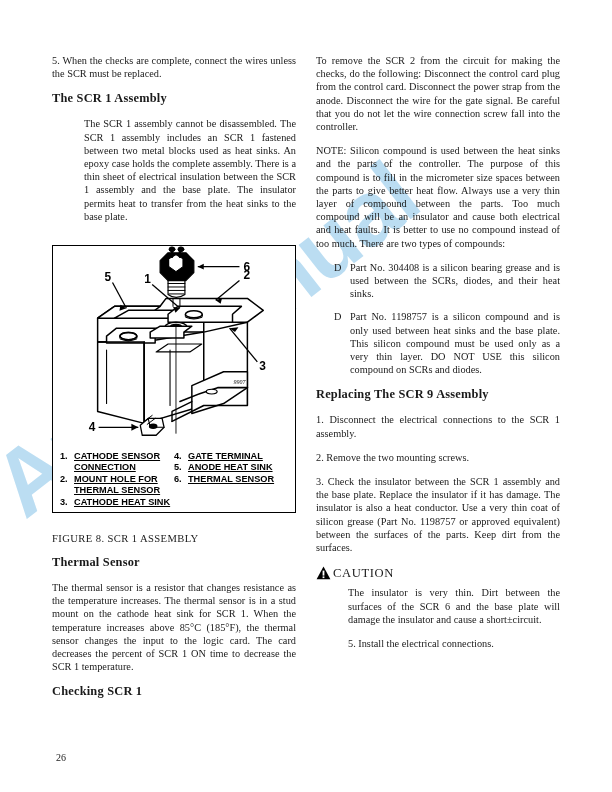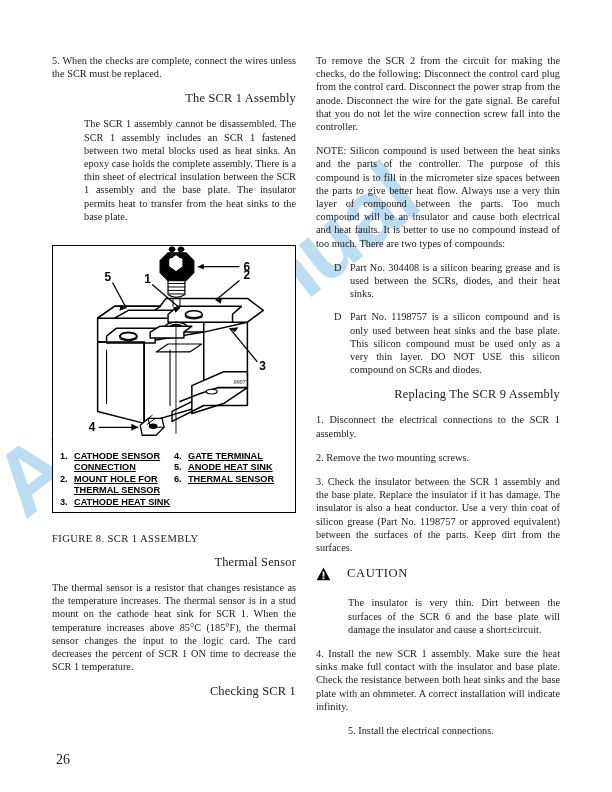--- a/index.html
+++ b/index.html
@@ -62,24 +62,23 @@
     line-height: 13.2px;
     text-align: justify;
     text-justify: inter-word;
     hyphens: none;
   }
   p.body.last { margin-bottom: 0; margin-left: 32px; }
 
   h2.heading {
     margin: 6px 0 11px 0;
     font-size: 12.4px;
-    font-weight: normal;
+    font-weight: bold;
     line-height: 15px;
     letter-spacing: 0.2px;
-    text-align: right;
   }
   h2.heading.tight { margin-top: 2px; }
 
   
   ul.dlist {
     list-style: none;
     margin: 0 0 11px 0;
     padding: 0 0 0 18px;
   }
   ul.dlist li {
@@ -94,23 +93,23 @@
   ul.dlist li .dbul {
     position: absolute;
     left: 0; top: 0;
     font-size: 10.3px;
   }
 
   
   .caution-block { margin: 12px 0 11px 0; }
   .caution-head {
     display: flex;
-    align-items: flex-end;
-    gap: 16px;
-    margin-bottom: 15px;
+    align-items: flex-start;
+    gap: 2px;
+    margin-bottom: 5px;
   }
   .caution-head .c-label {
     font-size: 12.6px;
     letter-spacing: 0.6px;
   }
   .tri-icon { display: block; }
 
   
   #figure-block {
     position: absolute;
@@ -151,21 +150,21 @@
     margin-top: 20px;
     font-size: 10.6px;
     letter-spacing: 0.4px;
   }
 
   
   #page-number {
     position: absolute;
     left: 56px;
     top: 744px;
-    font-size: 14px;
+    font-size: 10px;
   }
 </style>
 </head>
 <body>
 
 <div id="watermark">
   <div class="wm-text">AutoManual</div>
 </div>
 
 <div id="page">
@@ -344,19 +343,18 @@
         <svg class="tri-icon" width="15" height="14" viewBox="0 0 15 14">
           <polygon points="7.5,0.6 14.4,13.2 0.6,13.2" fill="#000"></polygon>
           <rect x="6.6" y="4.6" width="1.8" height="5" fill="#fff"></rect>
           <rect x="6.6" y="10.4" width="1.8" height="1.7" fill="#fff"></rect>
         </svg>
         <span class="c-label">CAUTION</span>
       </div>
       <p class="body last">The insulator is very thin. Dirt between the surfaces of the SCR 6 and the base plate will damage the insulator and cause a short±circuit.</p>
     </div>
 
-    <p class="body">4. Install the new SCR 1 assembly. Make sure the heat sinks make full contact with the insulator and base plate. Check the resistance between both heat sinks and the base plate with an ohmmeter. A correct installation will indicate infinity.</p>
     <p class="body last">5. Install the electrical connections.</p>
   </div>
 
   <div id="page-number">26</div>
 
 </div>
 
 </body></html>

